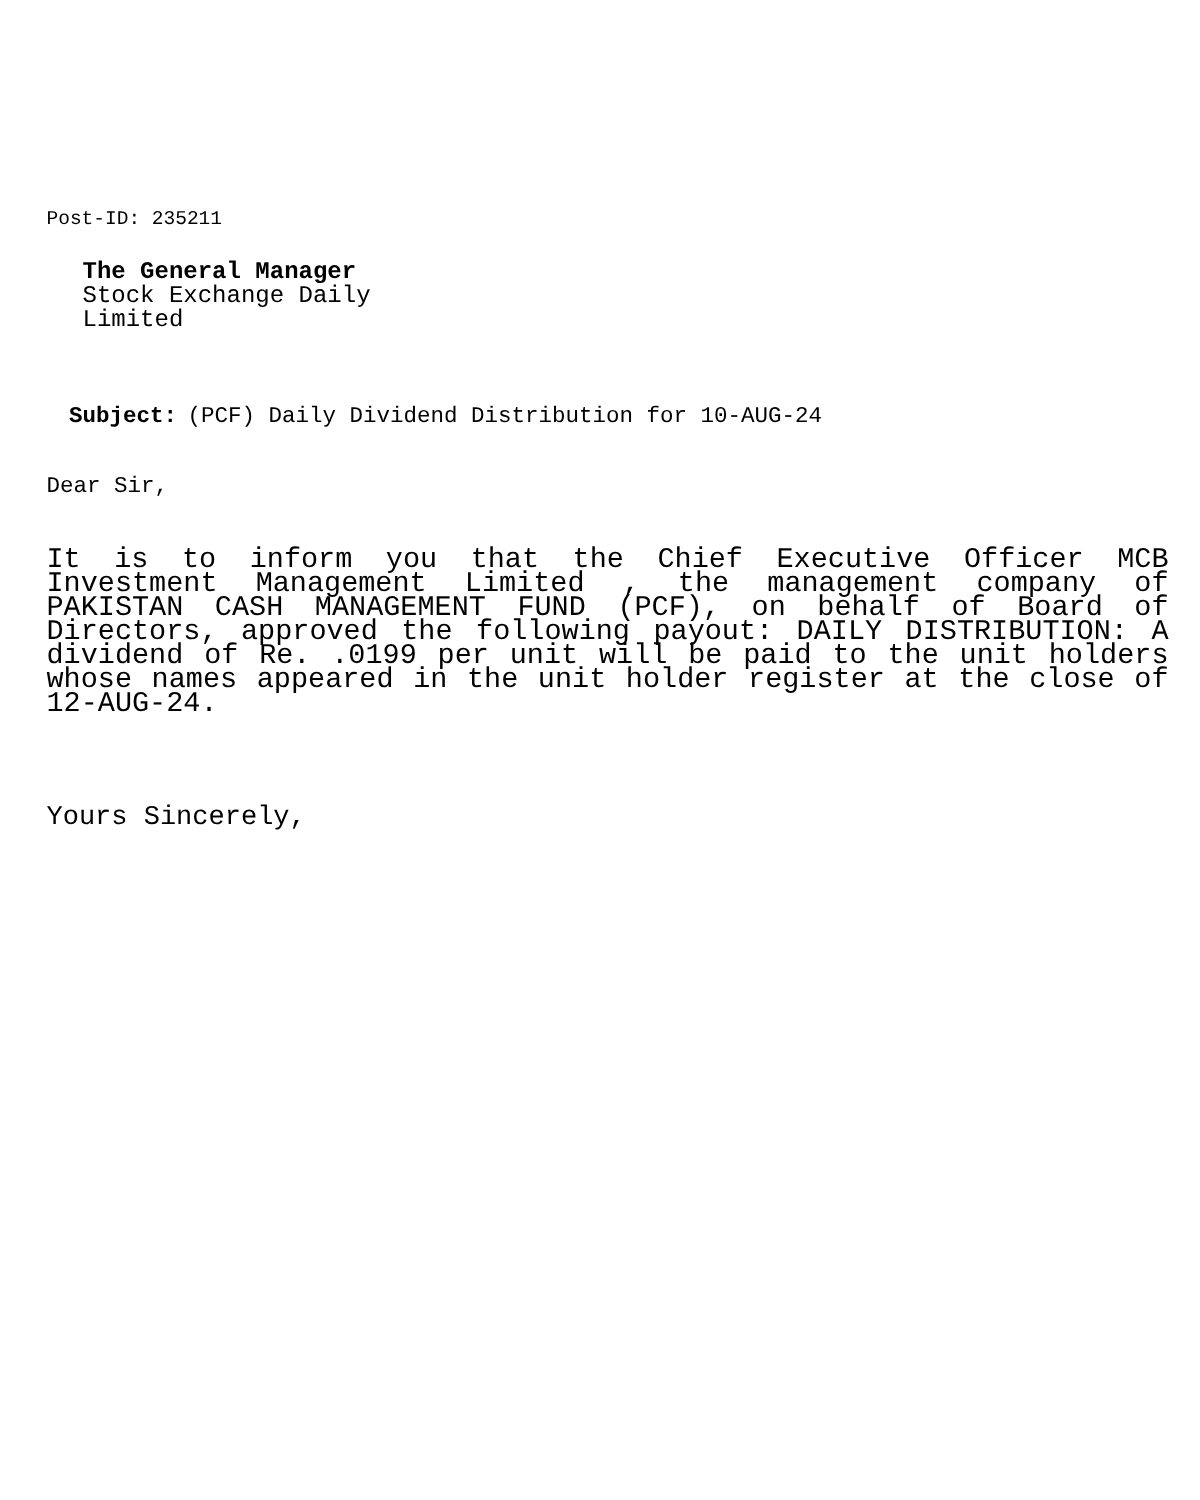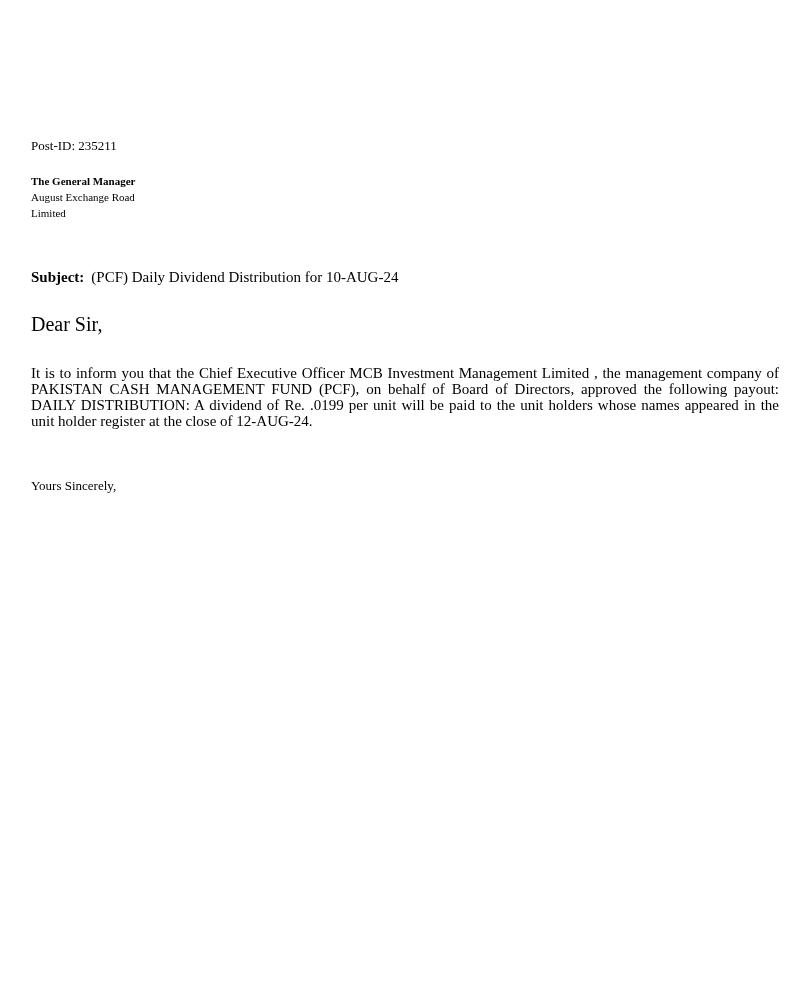--- a/index.html
+++ b/index.html
@@ -7,74 +7,76 @@
     padding: 0;
     background: #ffffff;
   }
   .page {
     position: relative;
     width: 800px;
     height: 1000px;
     box-sizing: border-box;
     background: #ffffff;
     padding: 138px 21px 0 31px;
-    font-family: Liberation Serif, serif;
+    font-family: Liberation Mono, monospace;
     color: #000000;
     overflow: hidden;
   }
   .meta-block {
     font-size: 13px;
     line-height: 16px;
   }
   .recipient-block {
     margin-top: 19px;
-    font-size: 11px;
+    font-size: 16px;
     line-height: 16px;
+    margin-left: 24px;
   }
   .bold {
     font-weight: bold;
   }
   .subject-line {
     margin-top: 48px;
     font-size: 15px;
     line-height: 17px;
   }
   .subject-line .subject-label {
     font-weight: bold;
     margin-right: 7px;
+    margin-left: 15px;
   }
   .salutation {
     margin-top: 30px;
-    font-size: 20px;
+    font-size: 15px;
     line-height: 17px;
   }
   .body-paragraph {
     margin: 32px 0 0 0;
-    font-size: 15px;
+    font-size: 19px;
     line-height: 16px;
     text-align: justify;
   }
   .closing {
-    margin-top: 48px;
-    font-size: 13px;
+    margin-top: 60px;
+    font-size: 18px;
     line-height: 17px;
   }
 </style>
 </head>
 <body>
 
 <div class="page">
 
   <div class="meta-block">
     <div>Post-ID: 235211</div>
   </div>
 
   <div class="recipient-block">
     <div class="bold">The General Manager</div>
-    <div>August Exchange Road</div>
+    <div>Stock Exchange Daily</div>
     <div>Limited</div>
   </div>
 
   <div class="subject-line">
     <span class="subject-label">Subject:</span><span>(PCF) Daily Dividend Distribution for 10-AUG-24</span>
   </div>
 
   <div class="salutation">Dear Sir,</div>
 
   <p class="body-paragraph">It is to inform you that the Chief Executive Officer MCB Investment Management Limited , the management company of PAKISTAN CASH MANAGEMENT FUND (PCF), on behalf of Board of Directors, approved the following payout: DAILY DISTRIBUTION: A dividend of Re. .0199 per unit will be paid to the unit holders whose names appeared in the unit holder register at the close of 12-AUG-24.</p>

